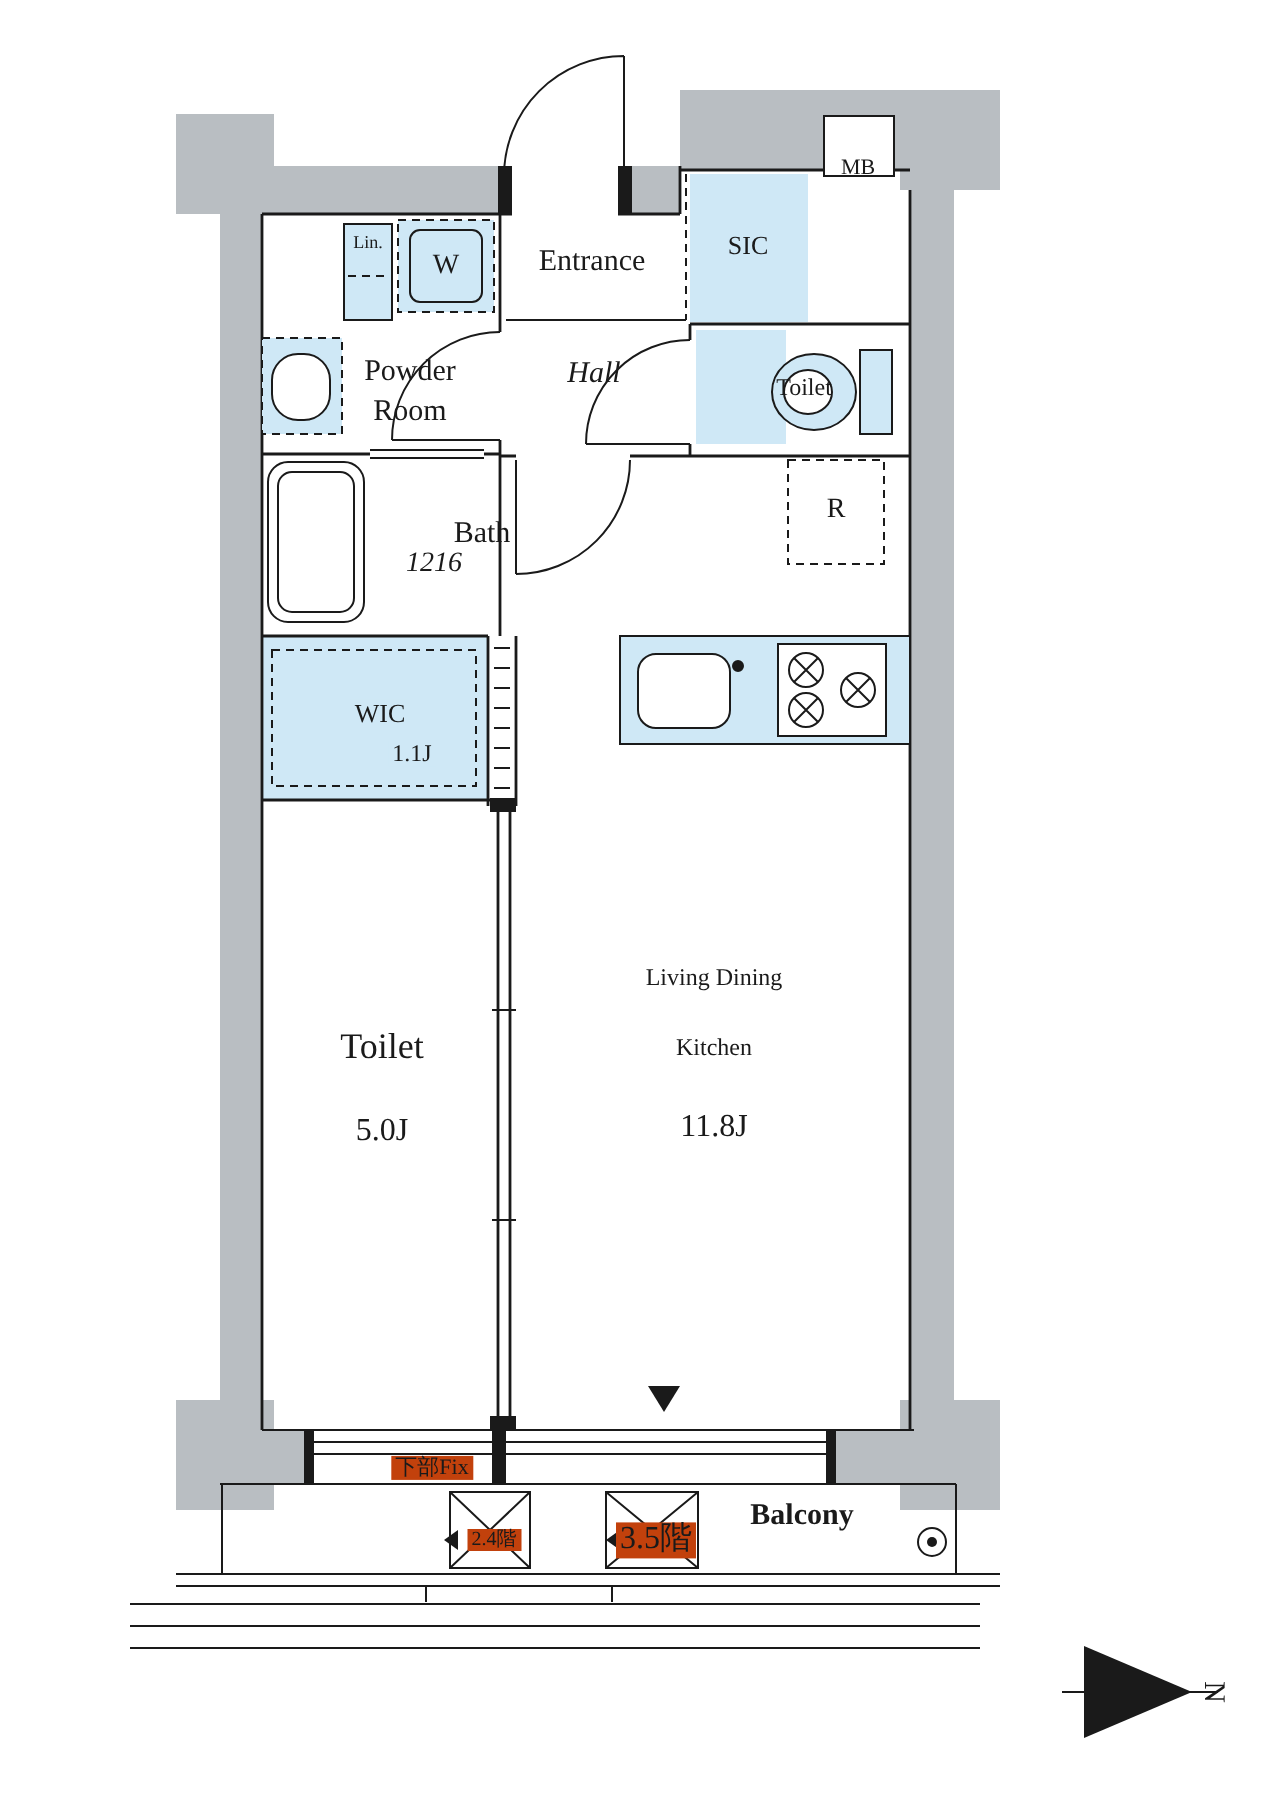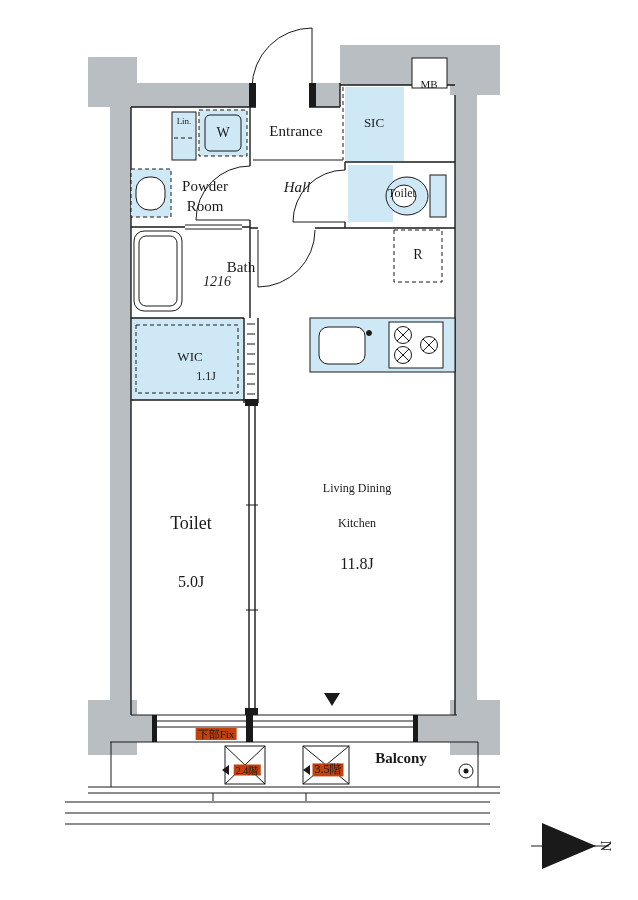--- a/index.html
+++ b/index.html
@@ -171,23 +171,23 @@
   <div class="lbl" style="left:205px;top:186px;font-size:15px;">Powder</div>
   <div class="lbl" style="left:205px;top:206px;font-size:15px;">Room</div>
   <div class="lbl" style="left:297px;top:187px;font-size:15px;font-style:italic;">Hall</div>
   <div class="lbl" style="left:370px;top:194px;font-size:12px;margin-left:32px;">Toilet</div>
   <div class="lbl" style="left:217px;top:267px;font-size:15px;margin-left:24px;">Bath</div>
   <div class="lbl" style="left:217px;top:282px;font-size:14px;font-style:italic;">1216</div>
   <div class="lbl" style="left:418px;top:255px;font-size:14px;">R</div>
   <div class="lbl bg-blue" style="left:190px;top:357px;font-size:13px;">WIC</div>
   <div class="lbl bg-blue" style="left:206px;top:377px;font-size:12px;">1.1J</div>
   <div class="lbl" style="left:191px;top:524px;font-size:18px;">Toilet</div>
-  <div class="lbl" style="left:191px;top:582px;font-size:16px;">5.0J</div>
+  <div class="lbl" style="left:191px;top:566px;font-size:16px;">5.0J</div>
   <div class="lbl" style="left:357px;top:489px;font-size:12px;">Living Dining</div>
   <div class="lbl" style="left:357px;top:524px;font-size:12px;">Kitchen</div>
   <div class="lbl" style="left:357px;top:564px;font-size:16px;">11.8J</div>
   <div class="lbl bg-white" style="left:216px;top:734px;font-size:11px;">下部Fix</div>
   <div class="lbl bg-white" style="left:247px;top:770px;font-size:10px;">2.4階</div>
-  <div class="lbl bg-white" style="left:328px;top:770px;font-size:12px;">3.5階</div>
+  <div class="lbl bg-white" style="left:328px;top:770px;font-size:16px;">3.5階</div>
   <div class="lbl" style="left:401px;top:758px;font-size:15px;font-weight:bold;">Balcony</div>
   <div class="lbl rot90" style="left:606px;top:846px;font-size:15px;">N</div>
 
 </div>
 
 </body></html>

